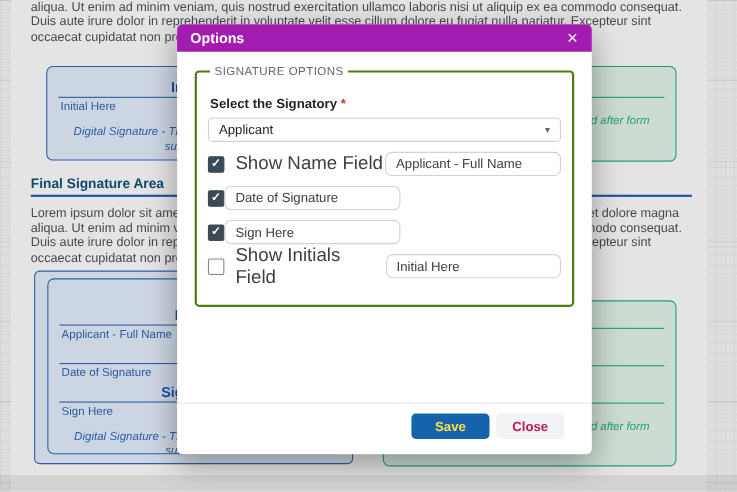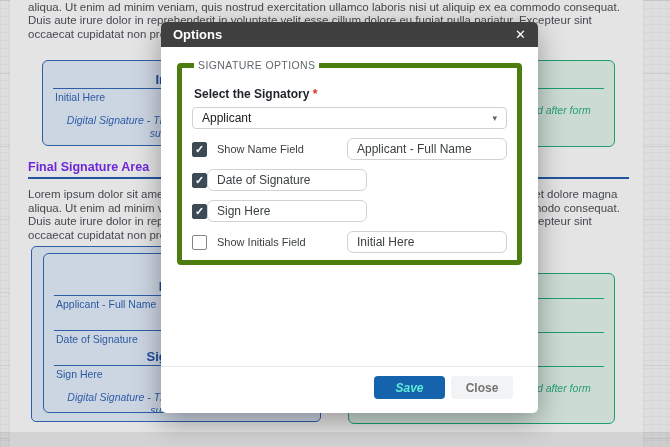--- a/index.html
+++ b/index.html
@@ -14,21 +14,21 @@
       repeating-linear-gradient(to right, rgba(0,0,0,.03) 0 1px, transparent 1px 8px);
   }
   #strip-left  { left:0; width:10px; }
   #strip-right { left:643px; width:27px; }
   #page-bottom-band { position:absolute; left:0; top:432px; width:670px; height:15px; background:rgba(0,0,0,.075); }
 
   .doc-par { position:absolute; left:28px; width:604px; font-size:11.5px; line-height:13.5px; color:#45494e; }
   #par-top { top:-13px; }
   #par-final { top:188px; }
 
-  #final-heading { position:absolute; left:28px; top:160px; font-size:12.5px; font-weight:bold; color:#6d28d9; }
+  #final-heading { position:absolute; left:28px; top:160px; font-size:12.5px; font-weight:bold; color:#0c4a6e; }
   #final-heading-rule { position:absolute; left:28px; top:177px; width:601px; height:2px; background:#24549f; }
 
   
   .blue-box { background:#ccd5e2; border:1.5px solid #2e5ea6; border-radius:6px; overflow:hidden; }
   #initials-box-blue { position:absolute; left:42px; top:60px; width:268px; height:86px; padding-top:12px; }
   #final-box-outer { position:absolute; left:31px; top:246px; width:290px; height:176px; background:#ccd5e2; border:1.5px solid #2e5ea6; border-radius:5px; }
   #final-box-inner { position:absolute; left:11px; top:6px; width:267px; height:160px; border:1.5px solid #2e5ea6; border-radius:6px; padding-top:26px; overflow:hidden; }
   .w-head { text-align:center; font-weight:bold; color:#1d4c9e; font-size:13px; line-height:14px; }
   .w-rule { border:none; border-top:1.5px solid #2e5ea6; margin:1px 10px 2px; }
   .w-label { font-size:10.5px; color:#2c5aa0; margin:0 12px; line-height:12px; }
@@ -39,46 +39,46 @@
   .green-box { position:absolute; background:#ccdcd3; border:1.5px solid #1d9f72; border-radius:6px; overflow:hidden; }
   #initials-box-green { left:348px; top:60px; width:267px; height:87px; padding-top:27px; }
   #final-box-green { left:348px; top:273px; width:267px; height:151px; }
   .g-rule { border:none; border-top:1.5px solid #1d9f72; margin:0 10px; }
   .g-note { font-style:italic; text-align:center; font-size:10.5px; line-height:12.5px; color:#27a076; margin-top:15px; padding:0 4px; }
   .g-sp24 { height:24px; } .g-sp33 { height:33px; }
 
   
   #options-modal { position:absolute; left:161px; top:22px; width:377px; height:391px; background:#fff;
     border-radius:5px; box-shadow:0 8px 28px rgba(0,0,0,.35); display:flex; flex-direction:column; }
-  #modal-header { height:25px; background:#404040; border-radius:5px 5px 0 0; display:flex; align-items:center;
+  #modal-header { height:25px; background:#a21caf; border-radius:5px 5px 0 0; display:flex; align-items:center;
     justify-content:space-between; padding:0 12px; flex:0 0 auto; }
   #modal-title { color:#fff; font-size:13px; font-weight:bold; }
   #modal-close { color:#fff; font-size:13px; cursor:pointer; line-height:1; }
   #modal-body { padding:12px 16px 0; flex:1 1 auto; }
-  fieldset { border:5px solid #4d7c0f; border-radius:4px; padding:2px 10px 7px; }
+  fieldset { border:2px solid #4d7c0f; border-radius:4px; padding:2px 10px 24px; }
   legend { font-size:10.5px; color:#60666b; letter-spacing:.4px; padding:0 4px; margin-left:2px; }
   .sig-label { font-size:12px; font-weight:bold; color:#1f2328; margin:14px 2px 6px; }
   .req { color:#d93025; font-weight:bold; }
   .sel { height:22px; border:1px solid #ced3d9; border-radius:4px; display:flex; align-items:center;
     justify-content:space-between; padding:0 9px; font-size:12px; color:#202124; cursor:pointer; }
   .caret { color:#5f6368; font-size:9px; }
   .opt-row { margin-top:9px; display:flex; align-items:center; height:22px; }
   .cbx { width:15px; height:15px; border:1.5px solid #80868b; border-radius:2px; background:#fff; flex:0 0 auto;
     display:flex; align-items:center; justify-content:center; cursor:pointer; }
   .cbx.checked { background:#3b4a54; border-color:#3b4a54; }
   .cbx.checked::after { content:"✓"; color:#fff; font-size:11px; font-weight:bold; line-height:1; }
-  .opt-label { margin-left:10px; font-size:11px; color:#3c4043; flex:1 1 auto; }
+  .opt-label { margin-left:10px; font-size:17px; color:#3c4043; flex:1 1 auto; }
   .fld { width:160px; height:22px; border:1px solid #ced3d9; border-radius:6px; display:flex; align-items:center;
     padding:0 9px; font-size:12px; color:#3c4043; background:#fff; }
   #modal-footer { flex:0 0 auto; border-top:1px solid #e7e9eb; margin-top:auto; padding:9px 25px 14px;
     display:flex; justify-content:flex-end; gap:6px; }
   .btn { height:23px; border:none; border-radius:4px; font-family:inherit; font-size:12px; font-weight:bold;
     display:flex; align-items:center; justify-content:center; cursor:pointer; }
-  #save-btn { width:71px; background:#1563ac; color:#5eead4;font-style:italic; }
-  #close-btn { width:62px; background:#f1f3f4; color:#737373; }
+  #save-btn { width:71px; background:#1563ac; color:#fde047; }
+  #close-btn { width:62px; background:#f1f3f4; color:#be185d; }
 </style>
 </head>
 <body>
 
 <p id="par-top" class="doc-par">Lorem ipsum dolor sit amet, consectetur adipiscing elit, sed do eiusmod tempor incididunt ut labore et dolore magna aliqua. Ut enim ad minim veniam, quis nostrud exercitation ullamco laboris nisi ut aliquip ex ea commodo consequat. Duis aute irure dolor in reprehenderit in voluptate velit esse cillum dolore eu fugiat nulla pariatur. Excepteur sint occaecat cupidatat non proident, sunt in culpa qui officia deserunt mollit anim id est laborum.</p>
 
 <div id="initials-box-blue" class="blue-box">
   <div class="w-head">Initials</div>
   <hr class="w-rule">
   <div class="w-label">Initial Here</div>

